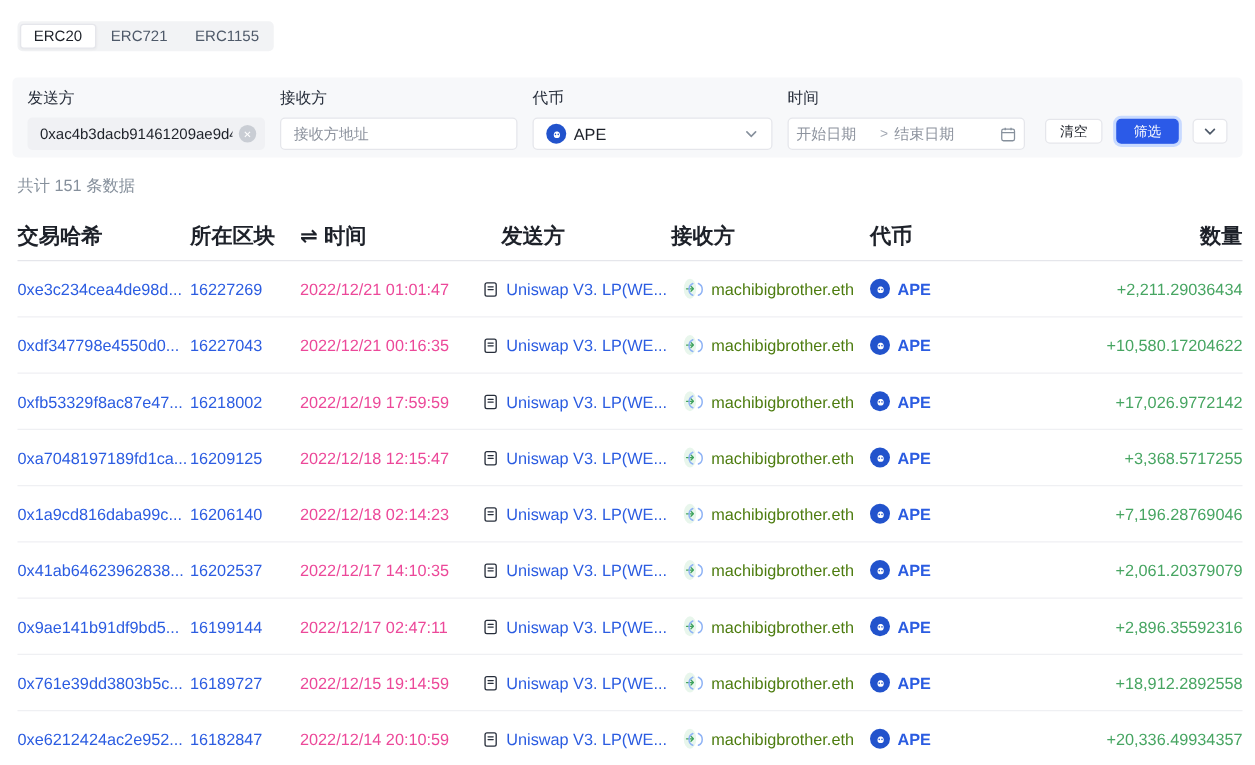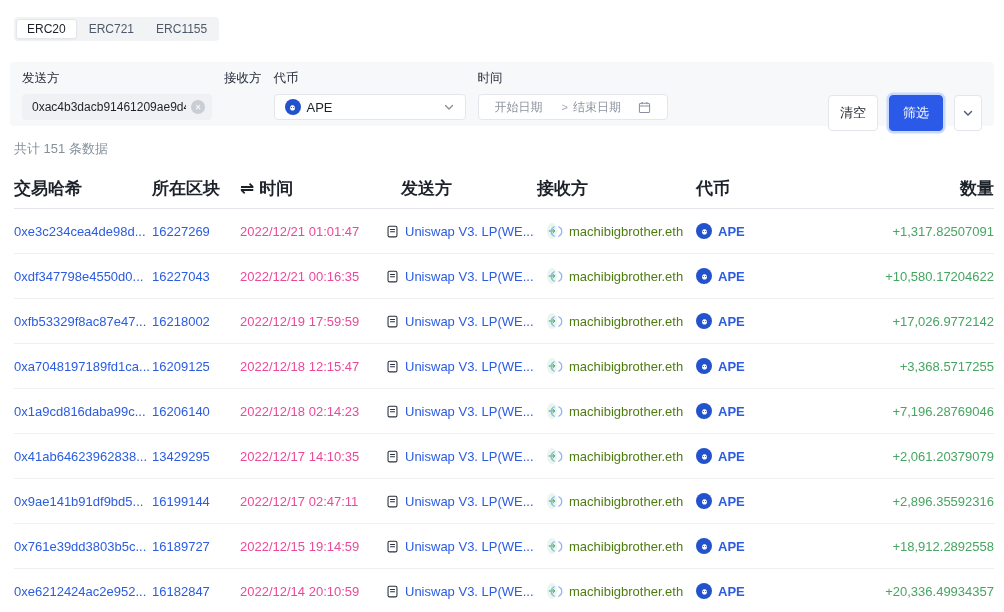--- a/index.html
+++ b/index.html
@@ -27,29 +27,29 @@
     font-family:inherit; outline:none; }
   .inp::placeholder { color:#8d939e; }
   .inp.filled { background:#f0f1f4; border:none; padding-right:26px; }
   .clear { position:absolute; right:7px; top:6px; width:14px; height:14px;
     background:#c9cdd4; color:#fff; border-radius:50%; font-size:8px;
     display:flex; align-items:center; justify-content:center; cursor:pointer; }
   .select { width:192px; background:#fff; border:1px solid #e5e6eb; padding:0 10px;
     gap:6px; cursor:pointer; }
   .select .lbl { font-size:13px; }
   .chev { margin-left:auto; display:flex; }
-  .range { width:190px; background:#fff; border:1px solid #e5e6eb; padding:0 16px; }
+  .range { width:190px; background:#fff; border:1px solid #e5e6eb; padding:0 6px; }
   .range input { border:none; outline:none; width:62px; font-size:12px;
     color:#1d2129; font-family:inherit; background:transparent; }
   .range input::placeholder { color:#8d939e; }
   .range .sep { color:#a2a8b3; font-size:11px; margin:0 5px; }
   .range .cal { margin-left:auto; display:flex; cursor:pointer; }
   .actions { margin-left:auto; display:flex; gap:8px; align-self:flex-start;
     margin-top:23px; }
-  .btn { height:36px; border-radius:4px; font-size:13px; cursor:pointer;
+  .btn { height:20px; border-radius:4px; font-size:11px; cursor:pointer;
     font-family:inherit; display:flex; align-items:center; justify-content:center; }
   .btn.ghost { background:#fff; border:1px solid #e5e6eb; color:#1d2129; padding:0 11px; }
   .btn.primary { background:var(--accent,#2b5ae8); border:1px solid var(--accent,#2b5ae8);
     color:#fff; padding:5px 13px; box-shadow:0 0 0 2.5px #c8daff; margin:0 3px; }
   .btn.icon-btn { width:28px; padding:0; }
 
   
   .summary { margin:16px 14px 6px 14px; color:#86909c; font-size:13px; line-height:13px; }
 
   
@@ -91,20 +91,23 @@
   <div class="panel">
     <div class="fgroup">
       <div class="flabel">发送方</div>
       <div class="input-wrap">
         <input class="inp filled" value="0xac4b3dacb91461209ae9d41ec517c" style="">
         <span class="clear">✕</span>
       </div>
     </div>
     <div class="fgroup">
       <div class="flabel">接收方</div>
+      <div class="input-wrap">
+        <input class="inp" placeholder="接收方地址" style="">
+      </div>
     </div>
     <div class="fgroup">
       <div class="flabel">代币</div>
       <div class="ctrl select">
         <span class="ape">
           <svg width="11" height="11" viewBox="0 0 16 16">
               <path d="M4.6 10.2 C3.8 7.2 5.1 4.6 8 4.6 C10.9 4.6 12.2 7.2 11.4 10.2 C10.8 12 9.7 12.3 8 12.3 C6.3 12.3 5.2 12 4.6 10.2 Z" fill="#fff"></path>
               <circle cx="6.4" cy="8" r="0.9" fill="#2253cc"></circle>
               <circle cx="9.6" cy="8" r="0.9" fill="#2253cc"></circle>
             </svg>
@@ -187,21 +190,21 @@
         <div class="td token">
           <span class="ape">
             <svg width="11" height="11" viewBox="0 0 16 16">
                 <path d="M4.6 10.2 C3.8 7.2 5.1 4.6 8 4.6 C10.9 4.6 12.2 7.2 11.4 10.2 C10.8 12 9.7 12.3 8 12.3 C6.3 12.3 5.2 12 4.6 10.2 Z" fill="#fff"></path>
                 <circle cx="6.4" cy="8" r="0.9" fill="#2253cc"></circle>
                 <circle cx="9.6" cy="8" r="0.9" fill="#2253cc"></circle>
               </svg>
           </span>
           <a class="link token-label">APE</a>
         </div>
-        <div class="td amount">+1,317.82507091</div>
+        <div class="td amount">+2,211.29036434</div>
       </div>
         <div class="trow">
         <div class="td"><a class="link">0xdf347798e4550d0...</a></div>
         <div class="td"><a class="link">16227043</a></div>
         <div class="td time">2022/12/21 00:16:35</div>
         <div class="td sender">
           <span class="cicon">
             <svg width="13" height="13" viewBox="0 0 14 14">
                 <rect x="2.2" y="1.4" width="9.6" height="11.4" rx="1.6" fill="none" stroke="#272e3b" stroke-width="1.15"></rect>
                 <path d="M4.8 4.8 H9.2 M4.8 7.2 H9.2" stroke="#272e3b" stroke-width="1.15" stroke-linecap="round"></path>
@@ -343,21 +346,21 @@
                 <circle cx="6.4" cy="8" r="0.9" fill="#2253cc"></circle>
                 <circle cx="9.6" cy="8" r="0.9" fill="#2253cc"></circle>
               </svg>
           </span>
           <a class="link token-label">APE</a>
         </div>
         <div class="td amount">+7,196.28769046</div>
       </div>
         <div class="trow">
         <div class="td"><a class="link">0x41ab64623962838...</a></div>
-        <div class="td"><a class="link">13429295</a></div>
+        <div class="td"><a class="link">16202537</a></div>
         <div class="td time">2022/12/17 14:10:35</div>
         <div class="td sender">
           <span class="cicon">
             <svg width="13" height="13" viewBox="0 0 14 14">
                 <rect x="2.2" y="1.4" width="9.6" height="11.4" rx="1.6" fill="none" stroke="#272e3b" stroke-width="1.15"></rect>
                 <path d="M4.8 4.8 H9.2 M4.8 7.2 H9.2" stroke="#272e3b" stroke-width="1.15" stroke-linecap="round"></path>
               </svg>
           </span>
           <a class="link">Uniswap V3. LP(WE...</a>
           <span class="arrow">

